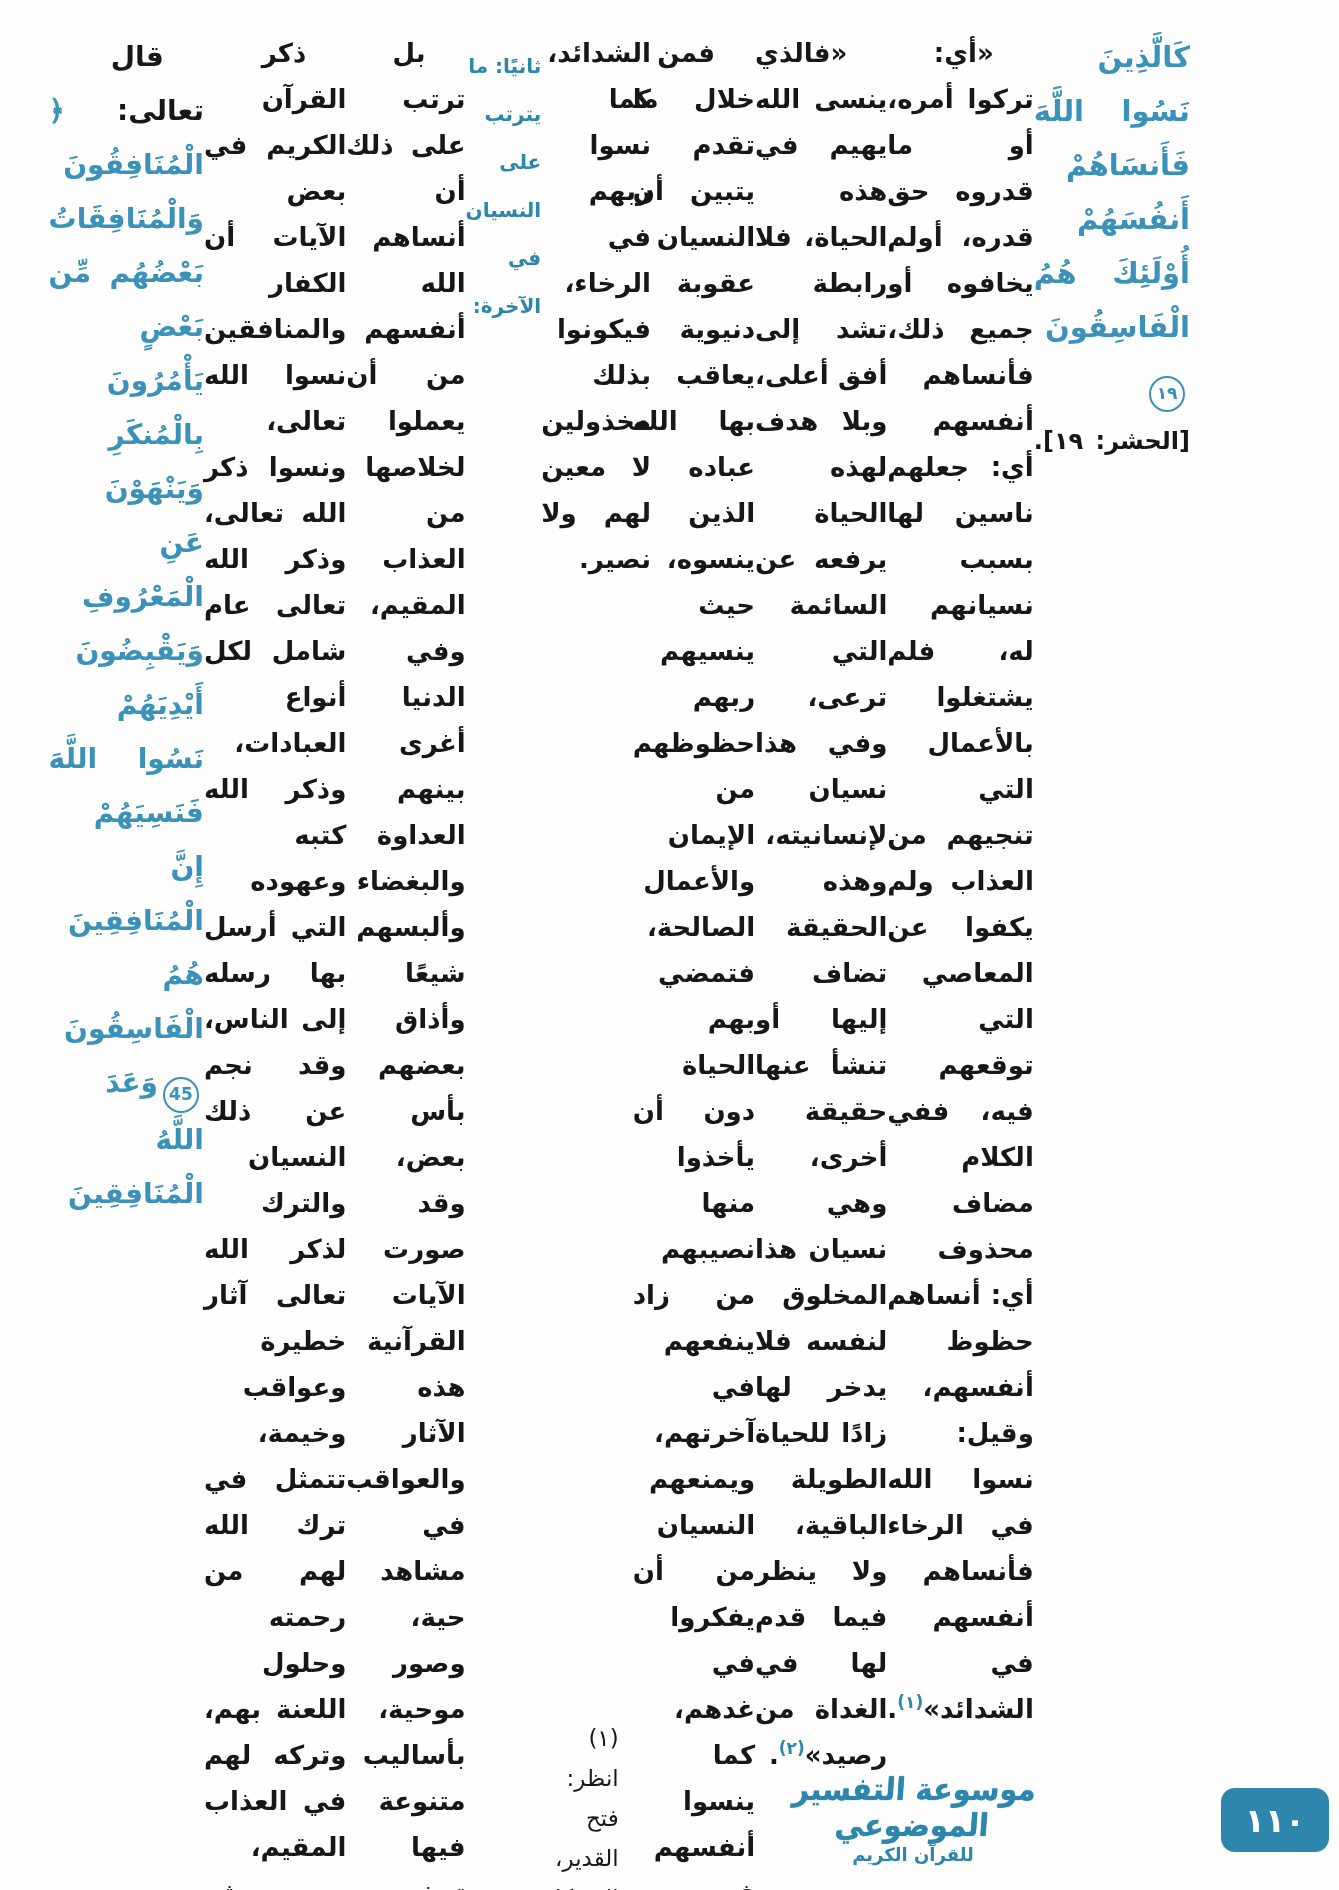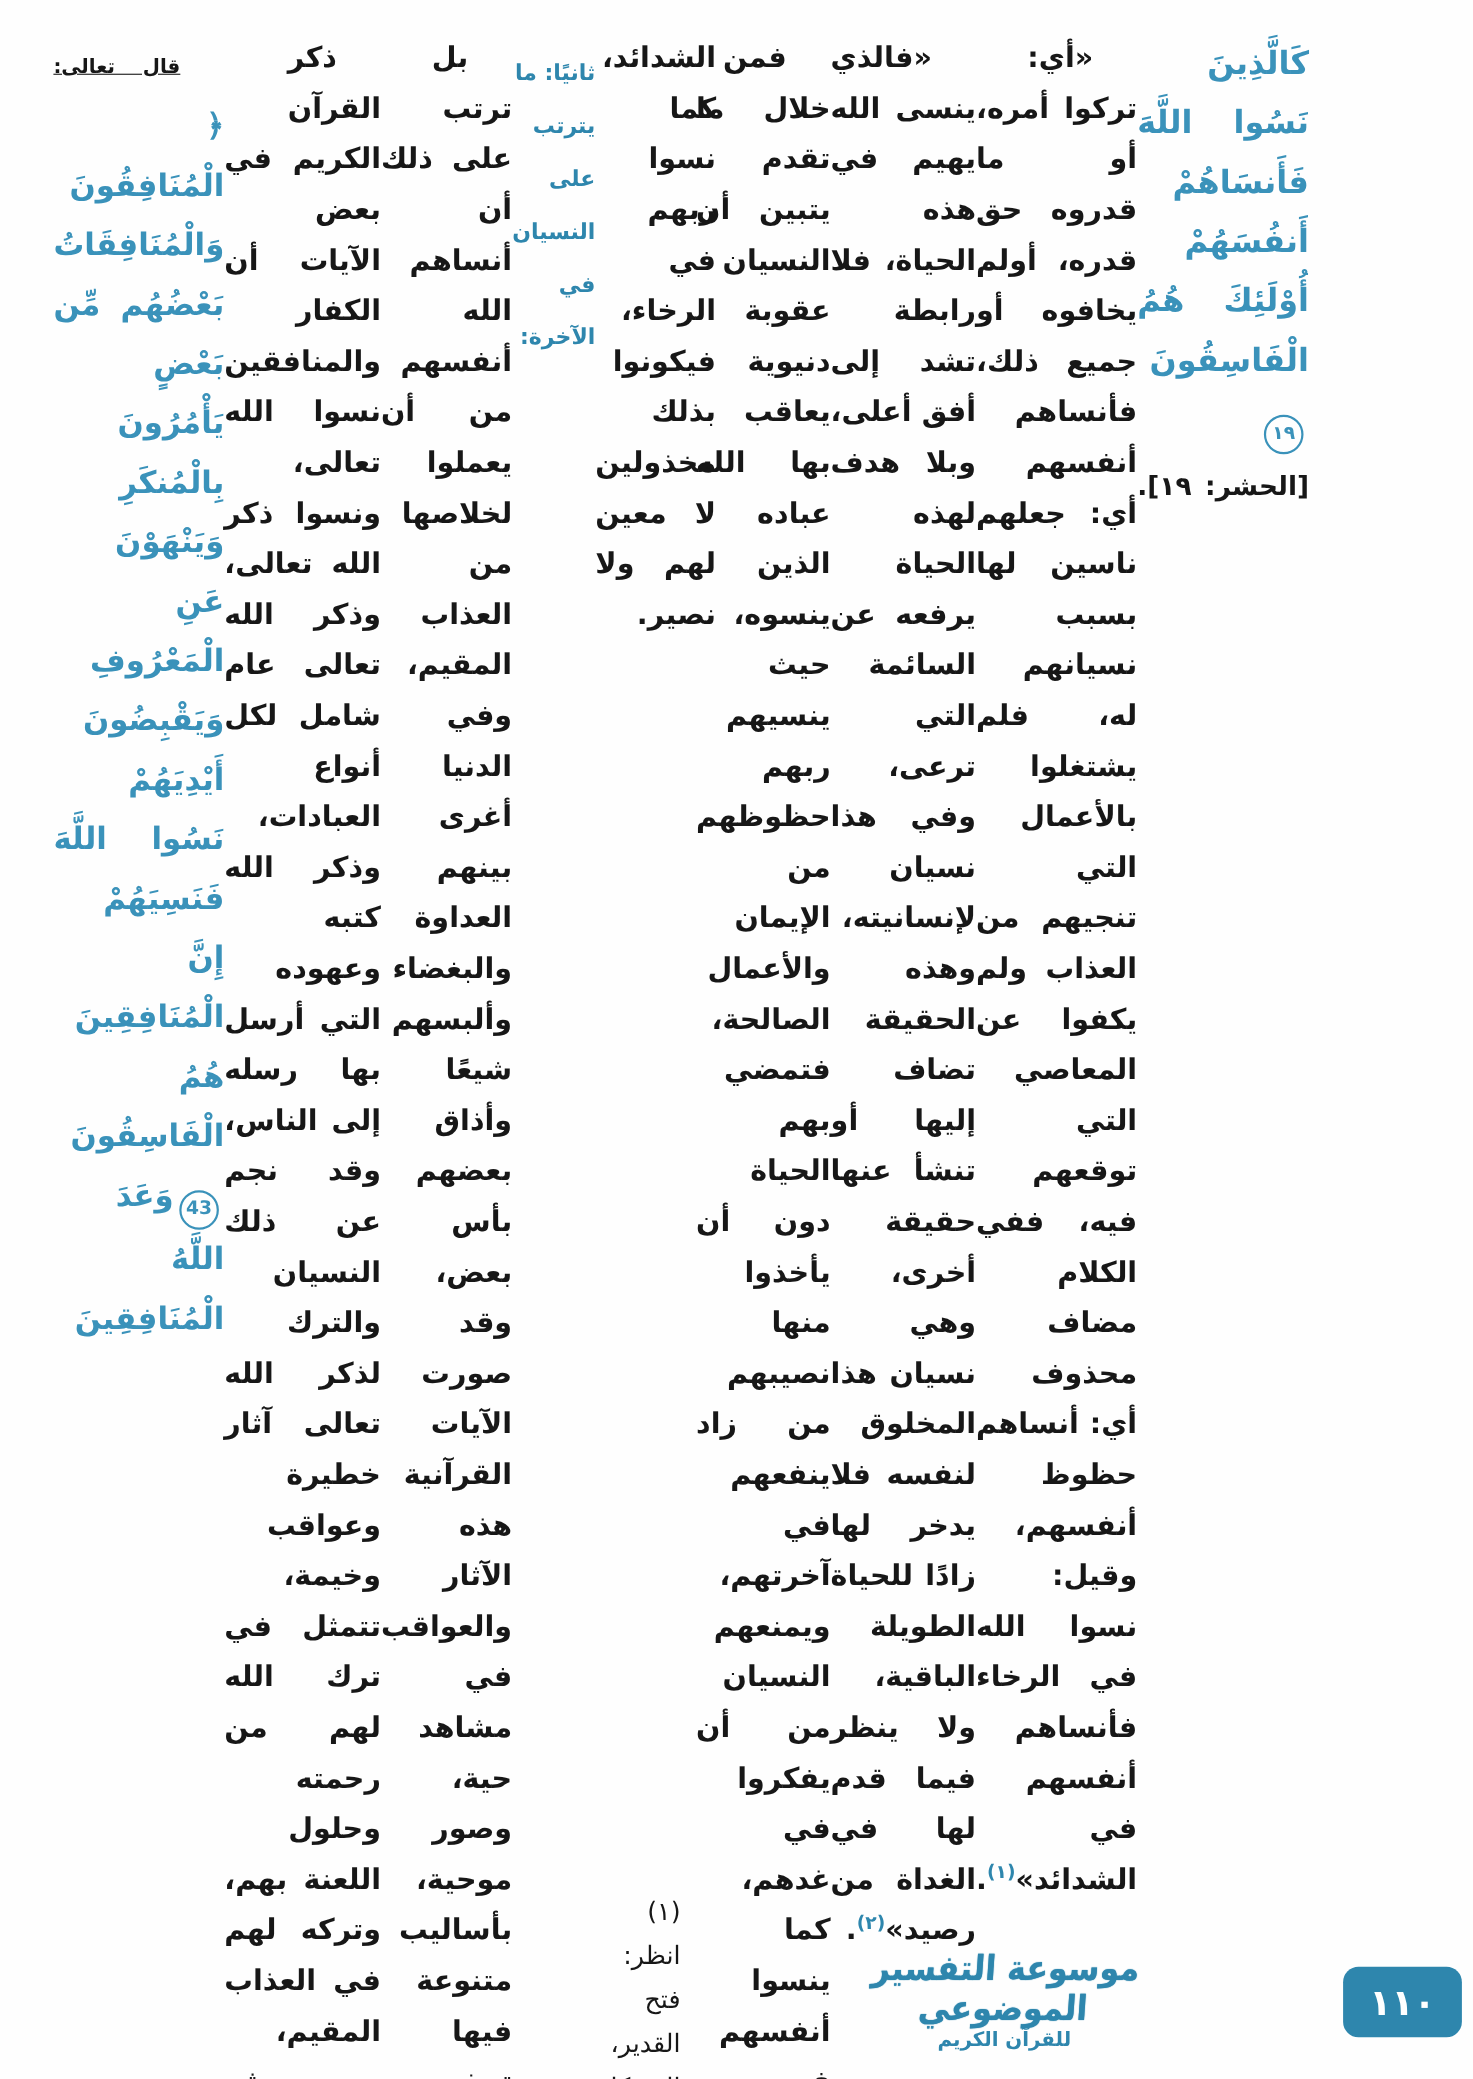--- a/index.html
+++ b/index.html
@@ -81,23 +81,22 @@
     font-weight: bold;
     white-space: nowrap;
   }
   .verse-block {
     font-size: 28px;
     line-height: 54px;
     word-spacing: 5px;
   }
   .verse-block .intro {
     color: var(--text, #171717);
-    font-size: 18px;
+    font-size: 28px;
     word-spacing: normal;
-    text-decoration: underline;
   }
 
   .ayah-circle {
     display: inline-flex;
     align-items: center;
     justify-content: center;
     width: 36px;
     height: 36px;
     border: 2px solid var(--verse, #3a92ba);
     border-radius: 50%;
@@ -200,21 +199,21 @@
     <section class="column column-left">
 
       <p class="body">الشدائد، كما نسوا ربهم في الرخاء، فيكونوا بذلك مخذولين لا معين لهم ولا نصير.</p>
 
       <h2 class="heading">ثانيًا: ما يترتب على النسيان في الآخرة:</h2>
 
       <p class="body indent">بل ترتب على ذلك أن أنساهم الله أنفسهم من أن يعملوا لخلاصها من العذاب المقيم، وفي الدنيا أغرى بينهم العداوة والبغضاء وألبسهم شيعًا وأذاق بعضهم بأس بعض، وقد صورت الآيات القرآنية هذه الآثار والعواقب في مشاهد حية، وصور موحية، بأساليب متنوعة فيها تحذير ووعيد شديد، ومحتوية على ترغيب وترهيب.</p>
 
       <p class="body indent">ذكر القرآن الكريم في بعض الآيات أن الكفار والمنافقين نسوا الله تعالى، ونسوا ذكر الله تعالى، وذكر الله تعالى عام شامل لكل أنواع العبادات، وذكر الله كتبه وعهوده التي أرسل بها رسله إلى الناس، وقد نجم عن ذلك النسيان والترك لذكر الله تعالى آثار خطيرة وعواقب وخيمة، تتمثل في ترك الله لهم من رحمته وحلول اللعنة بهم، وتركه لهم في العذاب المقيم، ومن ثم الخسران المبين.</p>
 
-      <p class="body indent quran verse-block"><span class="intro">قال تعالى:</span> <span>﴿ الْمُنَافِقُونَ وَالْمُنَافِقَاتُ بَعْضُهُم مِّن بَعْضٍ يَأْمُرُونَ بِالْمُنكَرِ وَيَنْهَوْنَ عَنِ الْمَعْرُوفِ وَيَقْبِضُونَ أَيْدِيَهُمْ نَسُوا اللَّهَ فَنَسِيَهُمْ إِنَّ الْمُنَافِقِينَ هُمُ الْفَاسِقُونَ</span><span class="ayah-circle">43</span><span>وَعَدَ اللَّهُ الْمُنَافِقِينَ</span></p>
+      <p class="body indent quran verse-block"><span class="intro">قال تعالى:</span> <span>﴿ الْمُنَافِقُونَ وَالْمُنَافِقَاتُ بَعْضُهُم مِّن بَعْضٍ يَأْمُرُونَ بِالْمُنكَرِ وَيَنْهَوْنَ عَنِ الْمَعْرُوفِ وَيَقْبِضُونَ أَيْدِيَهُمْ نَسُوا اللَّهَ فَنَسِيَهُمْ إِنَّ الْمُنَافِقِينَ هُمُ الْفَاسِقُونَ</span><span class="ayah-circle">45</span><span>وَعَدَ اللَّهُ الْمُنَافِقِينَ</span></p>
 
     </section>
   </main>
 
   <div class="footer-logo">
     <span class="l1">موسوعة التفسير الموضوعي</span>
     <span class="l2">للقرآن الكريم</span>
   </div>
 
   <div class="page-number-pill">١١٠</div>

